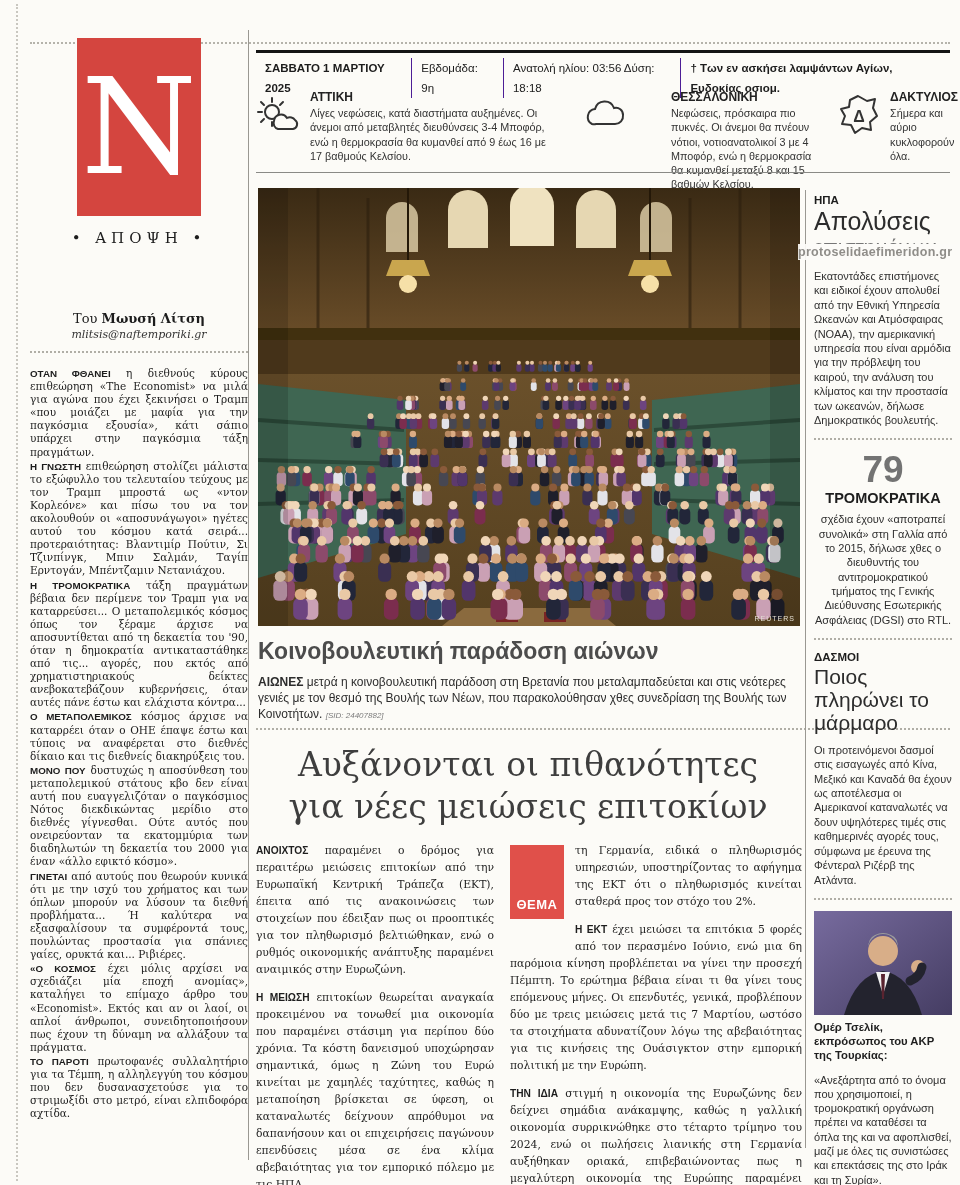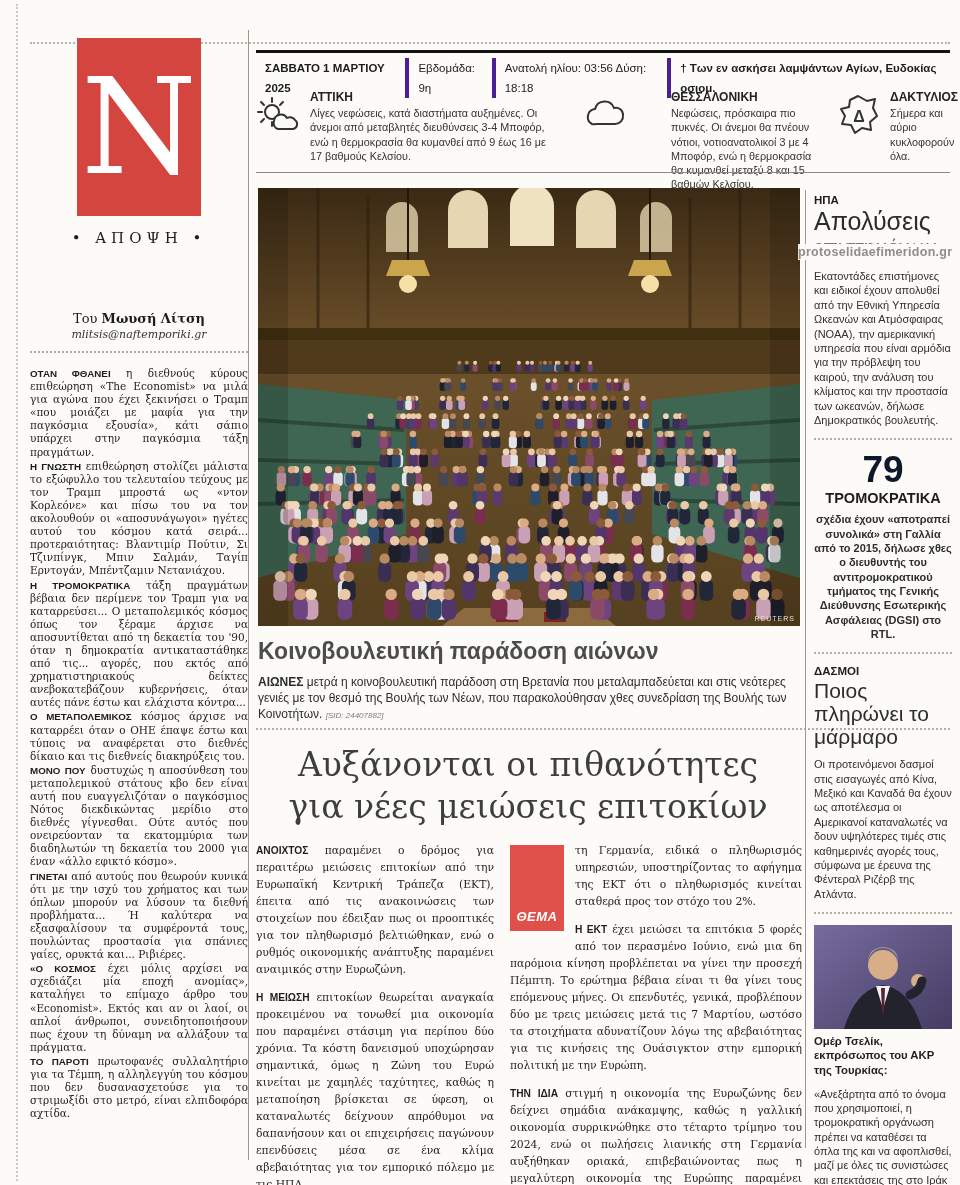--- a/index.html
+++ b/index.html
@@ -10,21 +10,21 @@
   
   .edge-dot{position:absolute;left:16px;top:4px;height:1177px;border-left:2px dotted #c9c7c0;}
 
   
   .topdots{position:absolute;left:30px;top:42px;width:920px;border-top:2px dotted #b5b3ab;}
 
   
   .dateline{position:absolute;left:256px;top:50px;width:694px;border-top:3px solid #141414;
             display:flex;align-items:center;padding-top:5px;font-size:11.5px;color:#1c1c1c;}
   .dateline .seg{padding:0 9px;line-height:20px;}
-  .dateline .seg+.seg{border-left:4px solid #4c1d95;}
+  .dateline .seg+.seg{border-left:1px solid #4c1d95;margin-left:11px;}
   .dateline .b{font-weight:bold;}
 
   
   .weather{position:absolute;left:256px;top:90px;width:694px;display:flex;}
   .witem{display:flex;gap:8px;}
   .witem .wicon{flex:0 0 46px;padding-top:4px;}
   .wname{font-weight:bold;font-size:12px;color:#222;margin-bottom:2px;}
   .wtext{font-size:10.8px;line-height:1.32;color:#333;}
   .w1{width:300px;margin-right:26px;}
   .w2{width:230px;margin-right:24px;gap:43px;}
@@ -46,21 +46,21 @@
   
   .main-headline{position:absolute;left:256px;top:744px;width:544px;text-align:center;
                  font-size:33px;line-height:42px;color:#3e3e3e;}
 
   
   .article{position:absolute;left:256px;top:842px;width:546px;display:flex;gap:16px;}
   .article .col1{flex:0 0 238px;}
   .article .col2{flex:1;}
   .article p{margin:0 0 11px 0;font-size:10.8px;line-height:17px;text-align:justify;color:#1e1e1e;}
   .article .lead{font-weight:bold;font-family:"Liberation Sans","DejaVu Sans",sans-serif;font-size:10.2px;}
-  .thema{float:left;width:54px;height:86px;background:#e0504a;margin:3px 11px 20px 0;position:relative;font-style:italic;}
+  .thema{float:left;width:54px;height:74px;background:#e0504a;margin:3px 11px 20px 0;position:relative;}
   .thema span{position:absolute;bottom:7px;left:0;right:0;text-align:center;color:#fff;font-weight:bold;
               font-size:13px;letter-spacing:.5px;font-family:"Liberation Sans",sans-serif;}
   .sid-right{text-align:right;color:#7c7c7c;font-size:8px;font-style:italic;}
 
   
   .leftcol{position:absolute;left:30px;top:30px;width:218px;}
   .vrule-left{position:absolute;left:248px;top:30px;height:1130px;border-left:1px solid #9a9892;}
   .logo{width:124px;height:178px;background:#d4453f;margin:8px auto 0;position:relative;}
   .logo .n{position:absolute;left:0;right:0;top:6px;text-align:center;color:#fff;font-size:132px;line-height:166px;}
   .apopsi{text-align:center;letter-spacing:5px;font-size:15px;color:#1d1d1d;margin-top:13px;}
@@ -77,23 +77,23 @@
   .sidebar{position:absolute;left:814px;top:194px;width:138px;}
   .kicker{font-weight:bold;font-size:11.5px;color:#1d1d1d;margin-bottom:2px;}
   .sb-title{font-size:25px;line-height:27px;color:#2c2c2c;}
   .sb-title.small{font-size:21px;line-height:23px;}
   .hidden-line{height:9px;overflow:hidden;font-size:21px;color:#777;}
   .watermark{position:relative;left:-16px;width:172px;background:rgba(252,251,247,.92);
              font-weight:bold;font-size:12.5px;color:#8f8d89;letter-spacing:.3px;padding:1px 0;}
   .sb-body{font-size:11px;line-height:14.4px;color:#303030;margin-top:9px;}
   .sb-sep{border-top:2px dotted #b0aea6;margin:11px 0;}
   .sb-num-block{text-align:center;}
-  .sb-number{font-size:37px;font-weight:bold;color:#0f172a;line-height:38px;}
+  .sb-number{font-size:37px;font-weight:bold;color:#737373;line-height:38px;}
   .sb-num-title{font-size:14.5px;font-weight:bold;color:#1d1d1d;margin:1px 0 6px;}
-  .sb-num-body{font-size:11px;line-height:14.3px;font-weight:700;color:#2e2e2e;}
+  .sb-num-body{font-size:11px;line-height:14.3px;font-weight:400;color:#2e2e2e;}
   .sb-photo{width:138px;height:104px;display:block;}
   .sb-caption{font-weight:bold;font-size:11.3px;line-height:14.2px;color:#1e1e1e;margin-top:5px;}
   .sb-quote{font-size:11px;line-height:14.3px;color:#2e2e2e;margin-top:10px;}
 </style>
 </head>
 <body>
 
 <div class="page">
 
   <div class="edge-dot"></div>

